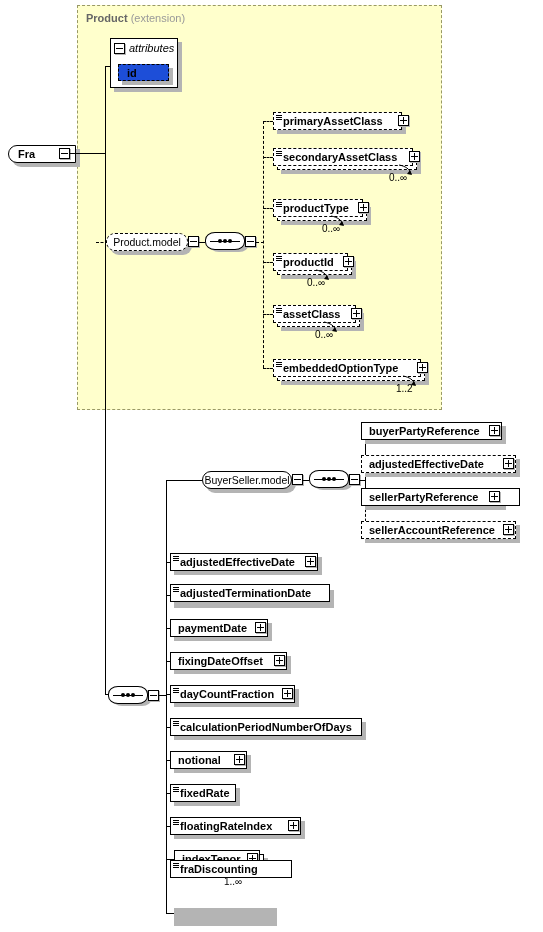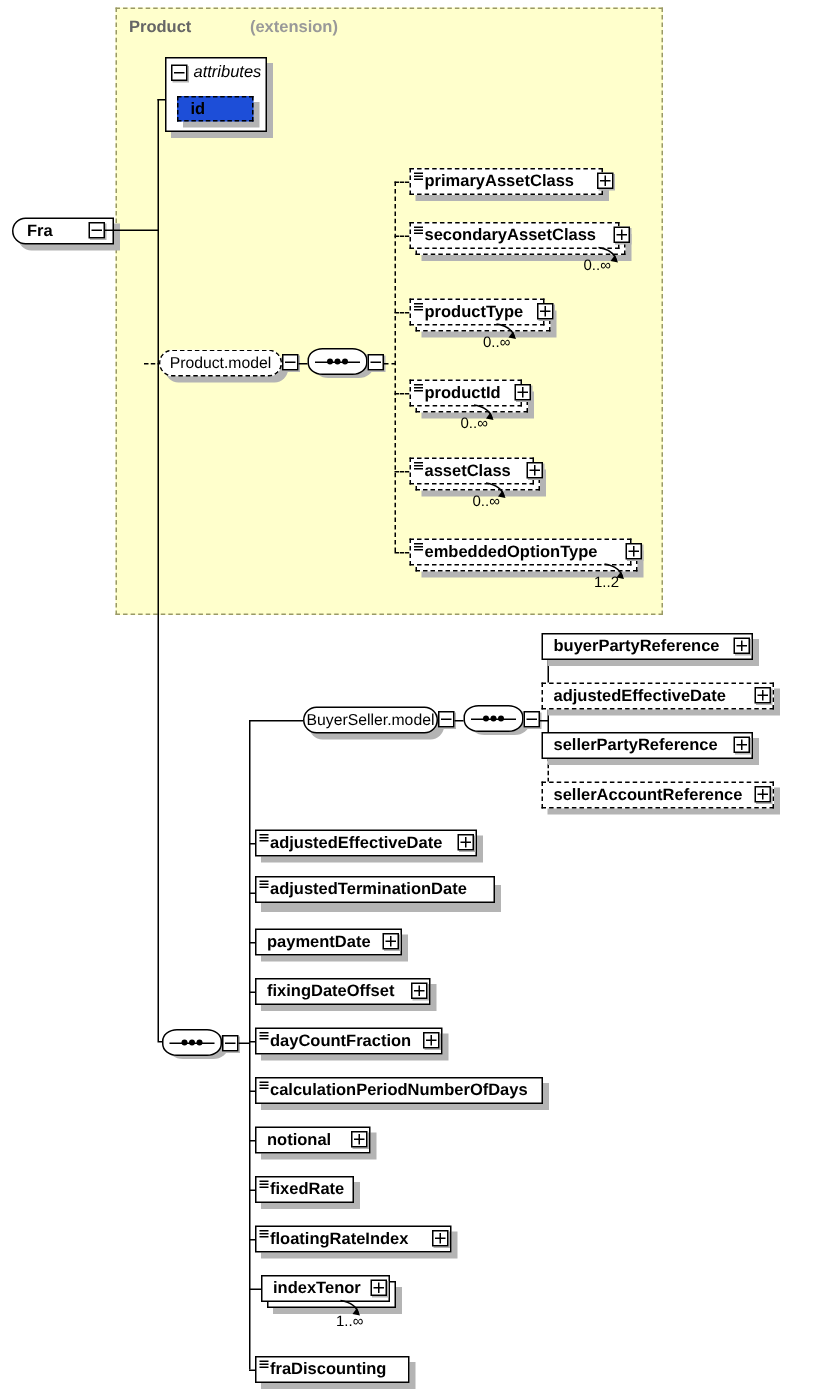--- a/index.html
+++ b/index.html
@@ -17,21 +17,21 @@
     border:1px dashed #999966;
     box-sizing:border-box;
   }
   .grptitle{
     position:absolute;
     font-size:11px;
     white-space:nowrap;
     color:#808080;
   }
   .grptitle b{color:#666666;font-weight:bold;}
-  .grptitle span{color:#999999;font-weight:bold;margin-left:36px;}
+  .grptitle span{color:#999999;font-weight:normal;}
 
   
   .ln{position:absolute;background:#000000;}
   .lnh{height:1px;}
   .lnv{width:1px;}
   .dln{position:absolute;}
   .dlnh{height:0;border-top:1px dashed #000;}
   .dlnv{width:0;border-left:1px dashed #000;}
 
   
@@ -377,21 +377,21 @@
 
   <div class="dln dlnh" style="left:365px;top:464px;width:16px;"></div>
   <div class="shadow" style="left:365px;top:459px;width:155px;height:18px;"></div>
   <div class="ebox opt noicon" style="left:361px;top:455px;width:155px;height:18px;">
      <span class="lbl">adjustedEffectiveDate</span>
   </div>
   <div class="tgl plus sh" style="left:503px;top:458px;"></div>
 
   <div class="ln lnh" style="left:365px;top:497px;width:16px;"></div>
   <div class="shadow" style="left:365px;top:492px;width:141px;height:18px;"></div>
-  <div class="ebox noicon" style="left:361px;top:488px;width:141px;height:18px;">
+  <div class="ebox noicon" style="left:361px;top:488px;width:159px;height:18px;">
      <span class="lbl">sellerPartyReference</span>
   </div>
   <div class="tgl plus sh" style="left:489px;top:491px;"></div>
 
   <div class="dln dlnh" style="left:365px;top:530px;width:16px;"></div>
   <div class="shadow" style="left:365px;top:525px;width:155px;height:18px;"></div>
   <div class="ebox opt noicon" style="left:361px;top:521px;width:155px;height:18px;">
      <span class="lbl">sellerAccountReference</span>
   </div>
   <div class="tgl plus sh" style="left:503px;top:524px;"></div>
@@ -494,21 +494,21 @@
   </div>
   <div class="tgl plus sh" style="left:247px;top:853px;"></div>
   <svg class="hook" style="left:226px;top:866px;" width="16" height="12">
     <path d="M1,1 C7,2 12,5 13,10" fill="none" stroke="#000" stroke-width="1"></path>
     <path d="M9,10 L14,11 L12,6" fill="#000" stroke="none"></path>
   </svg>
   <div class="occ" style="left:224px;top:876px;">1..∞</div>
 
   <div class="ln lnh" style="left:166px;top:913px;width:8px;"></div>
   <div class="shadow" style="left:174px;top:908px;width:103px;height:18px;"></div>
-  <div class="ebox" style="left:170px;top:904px;width:103px;height:18px;">
+  <div class="ebox" style="left:170px;top:860px;width:122px;height:18px;">
      <span class="seqmark">
         <i></i>
         <i></i>
         <i></i>
       </span>
      <span class="lbl">fraDiscounting</span>
   </div>
 
 </div>
 

